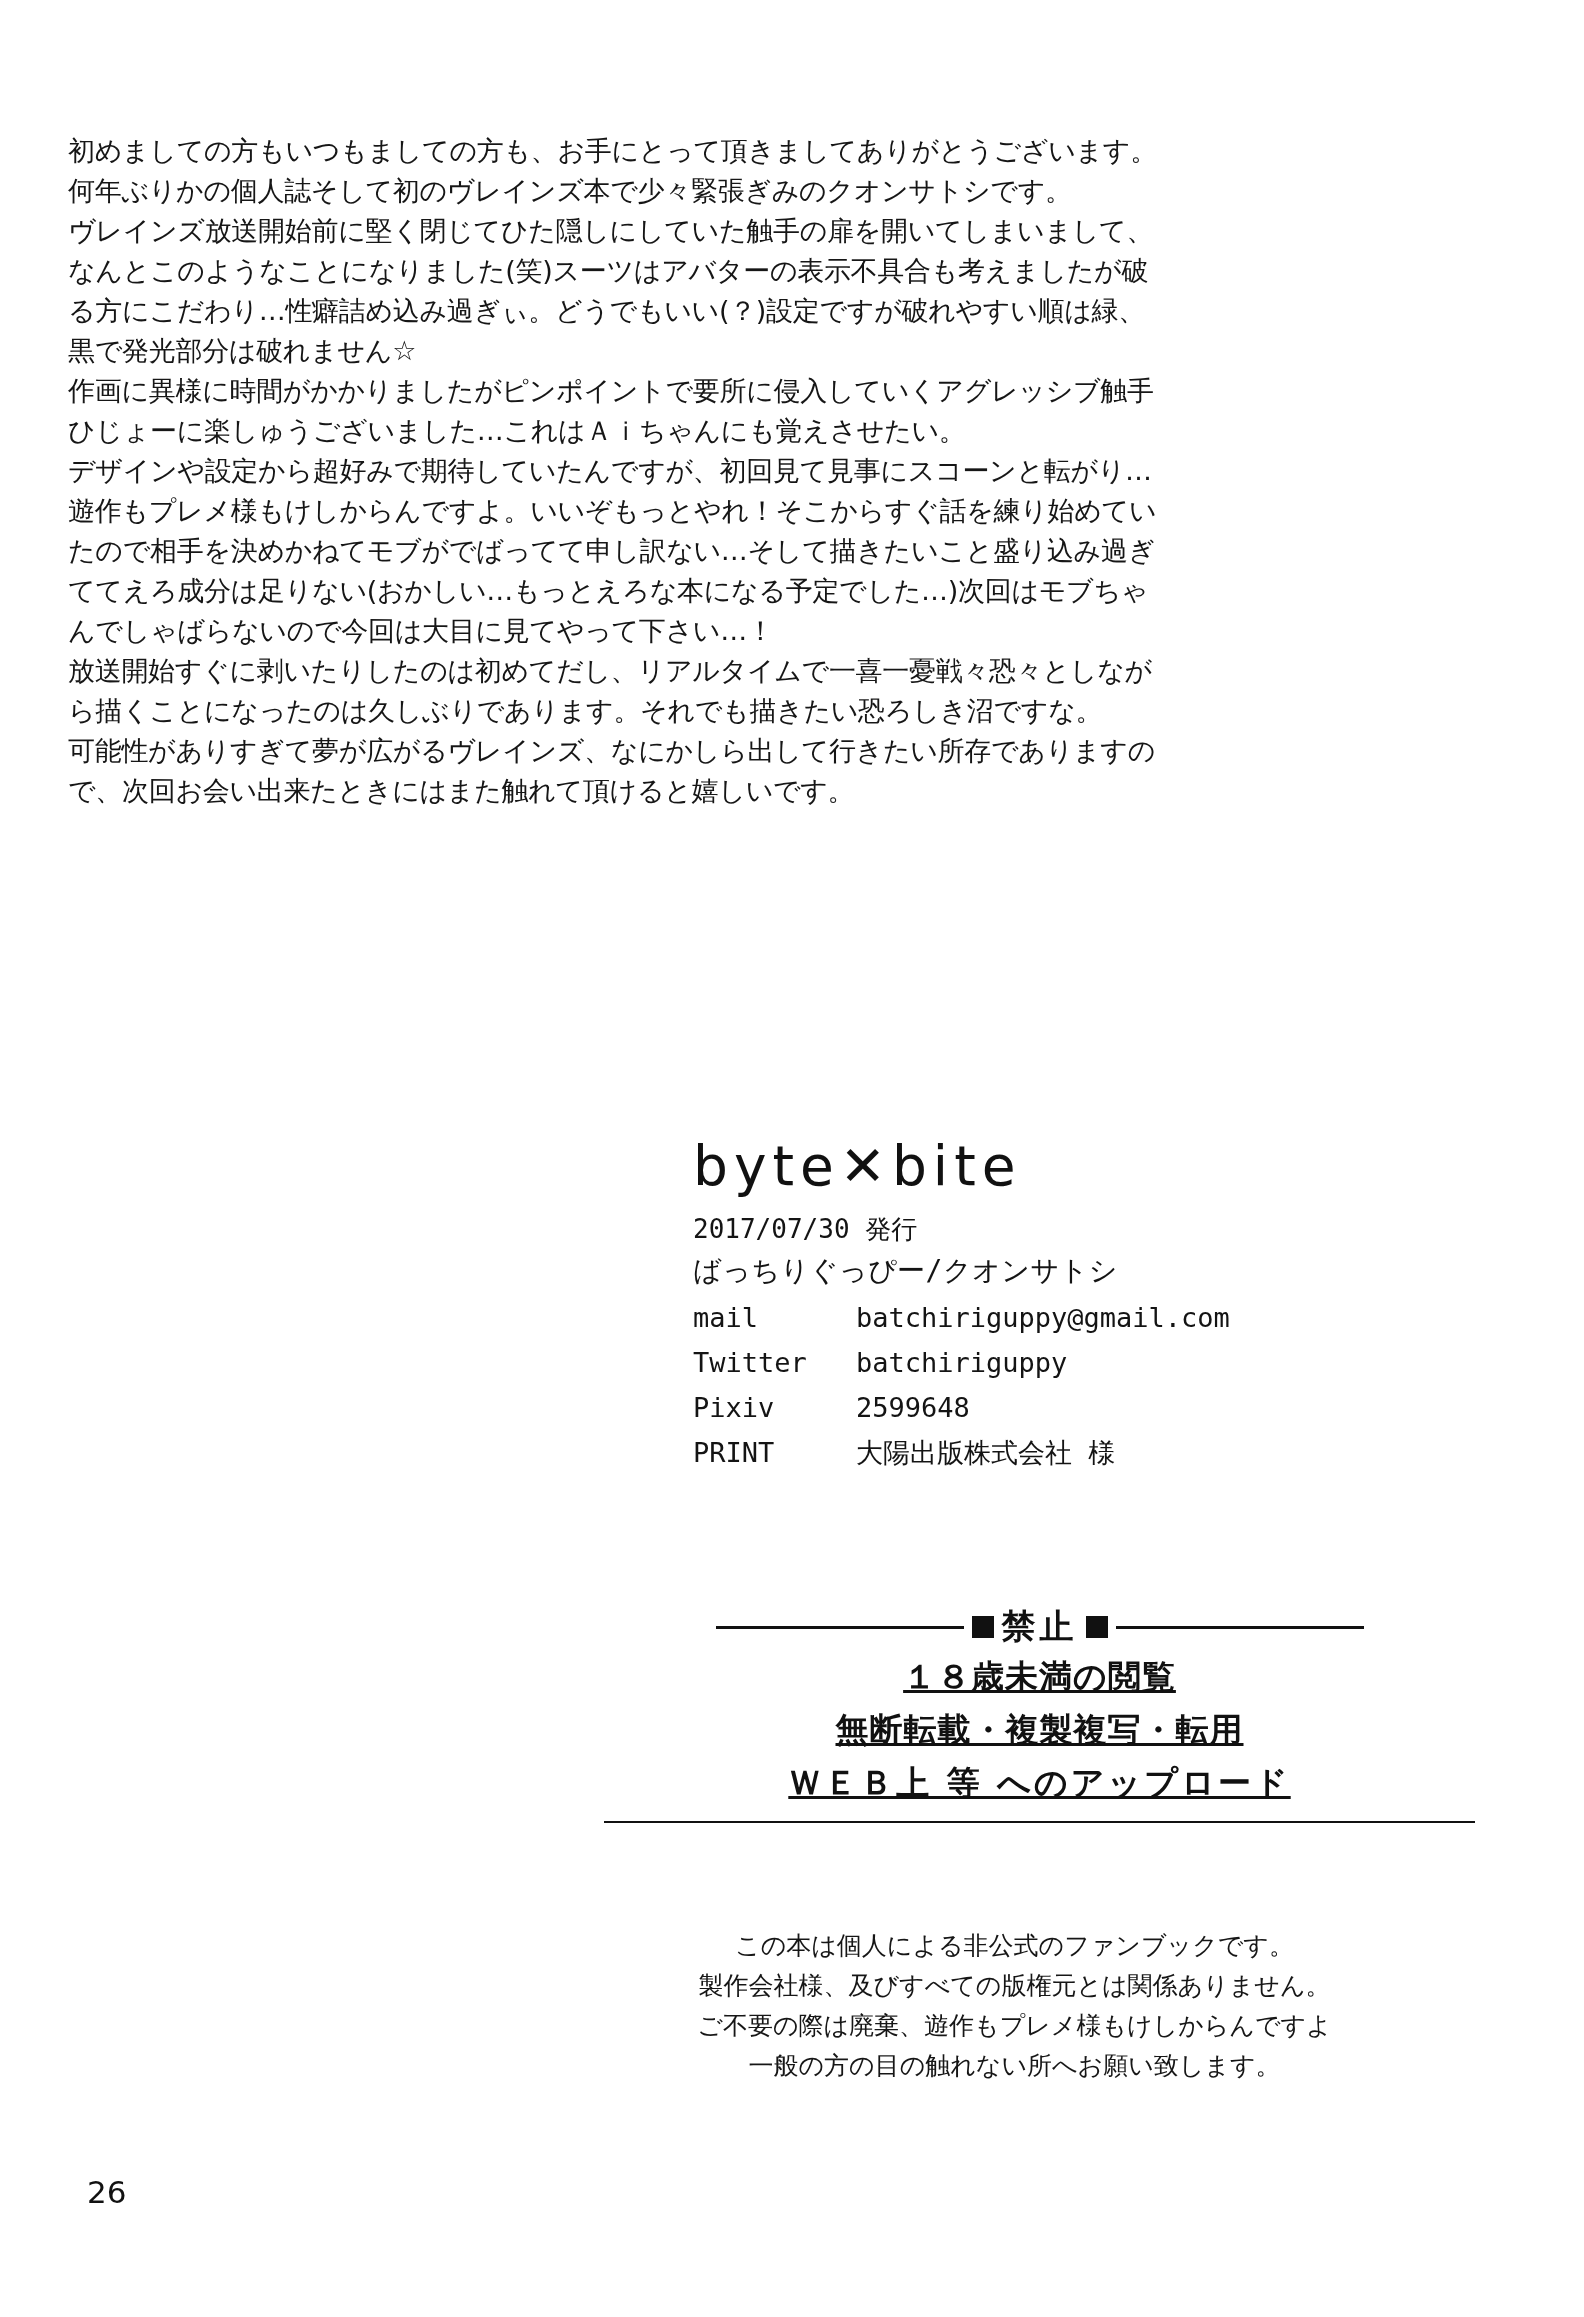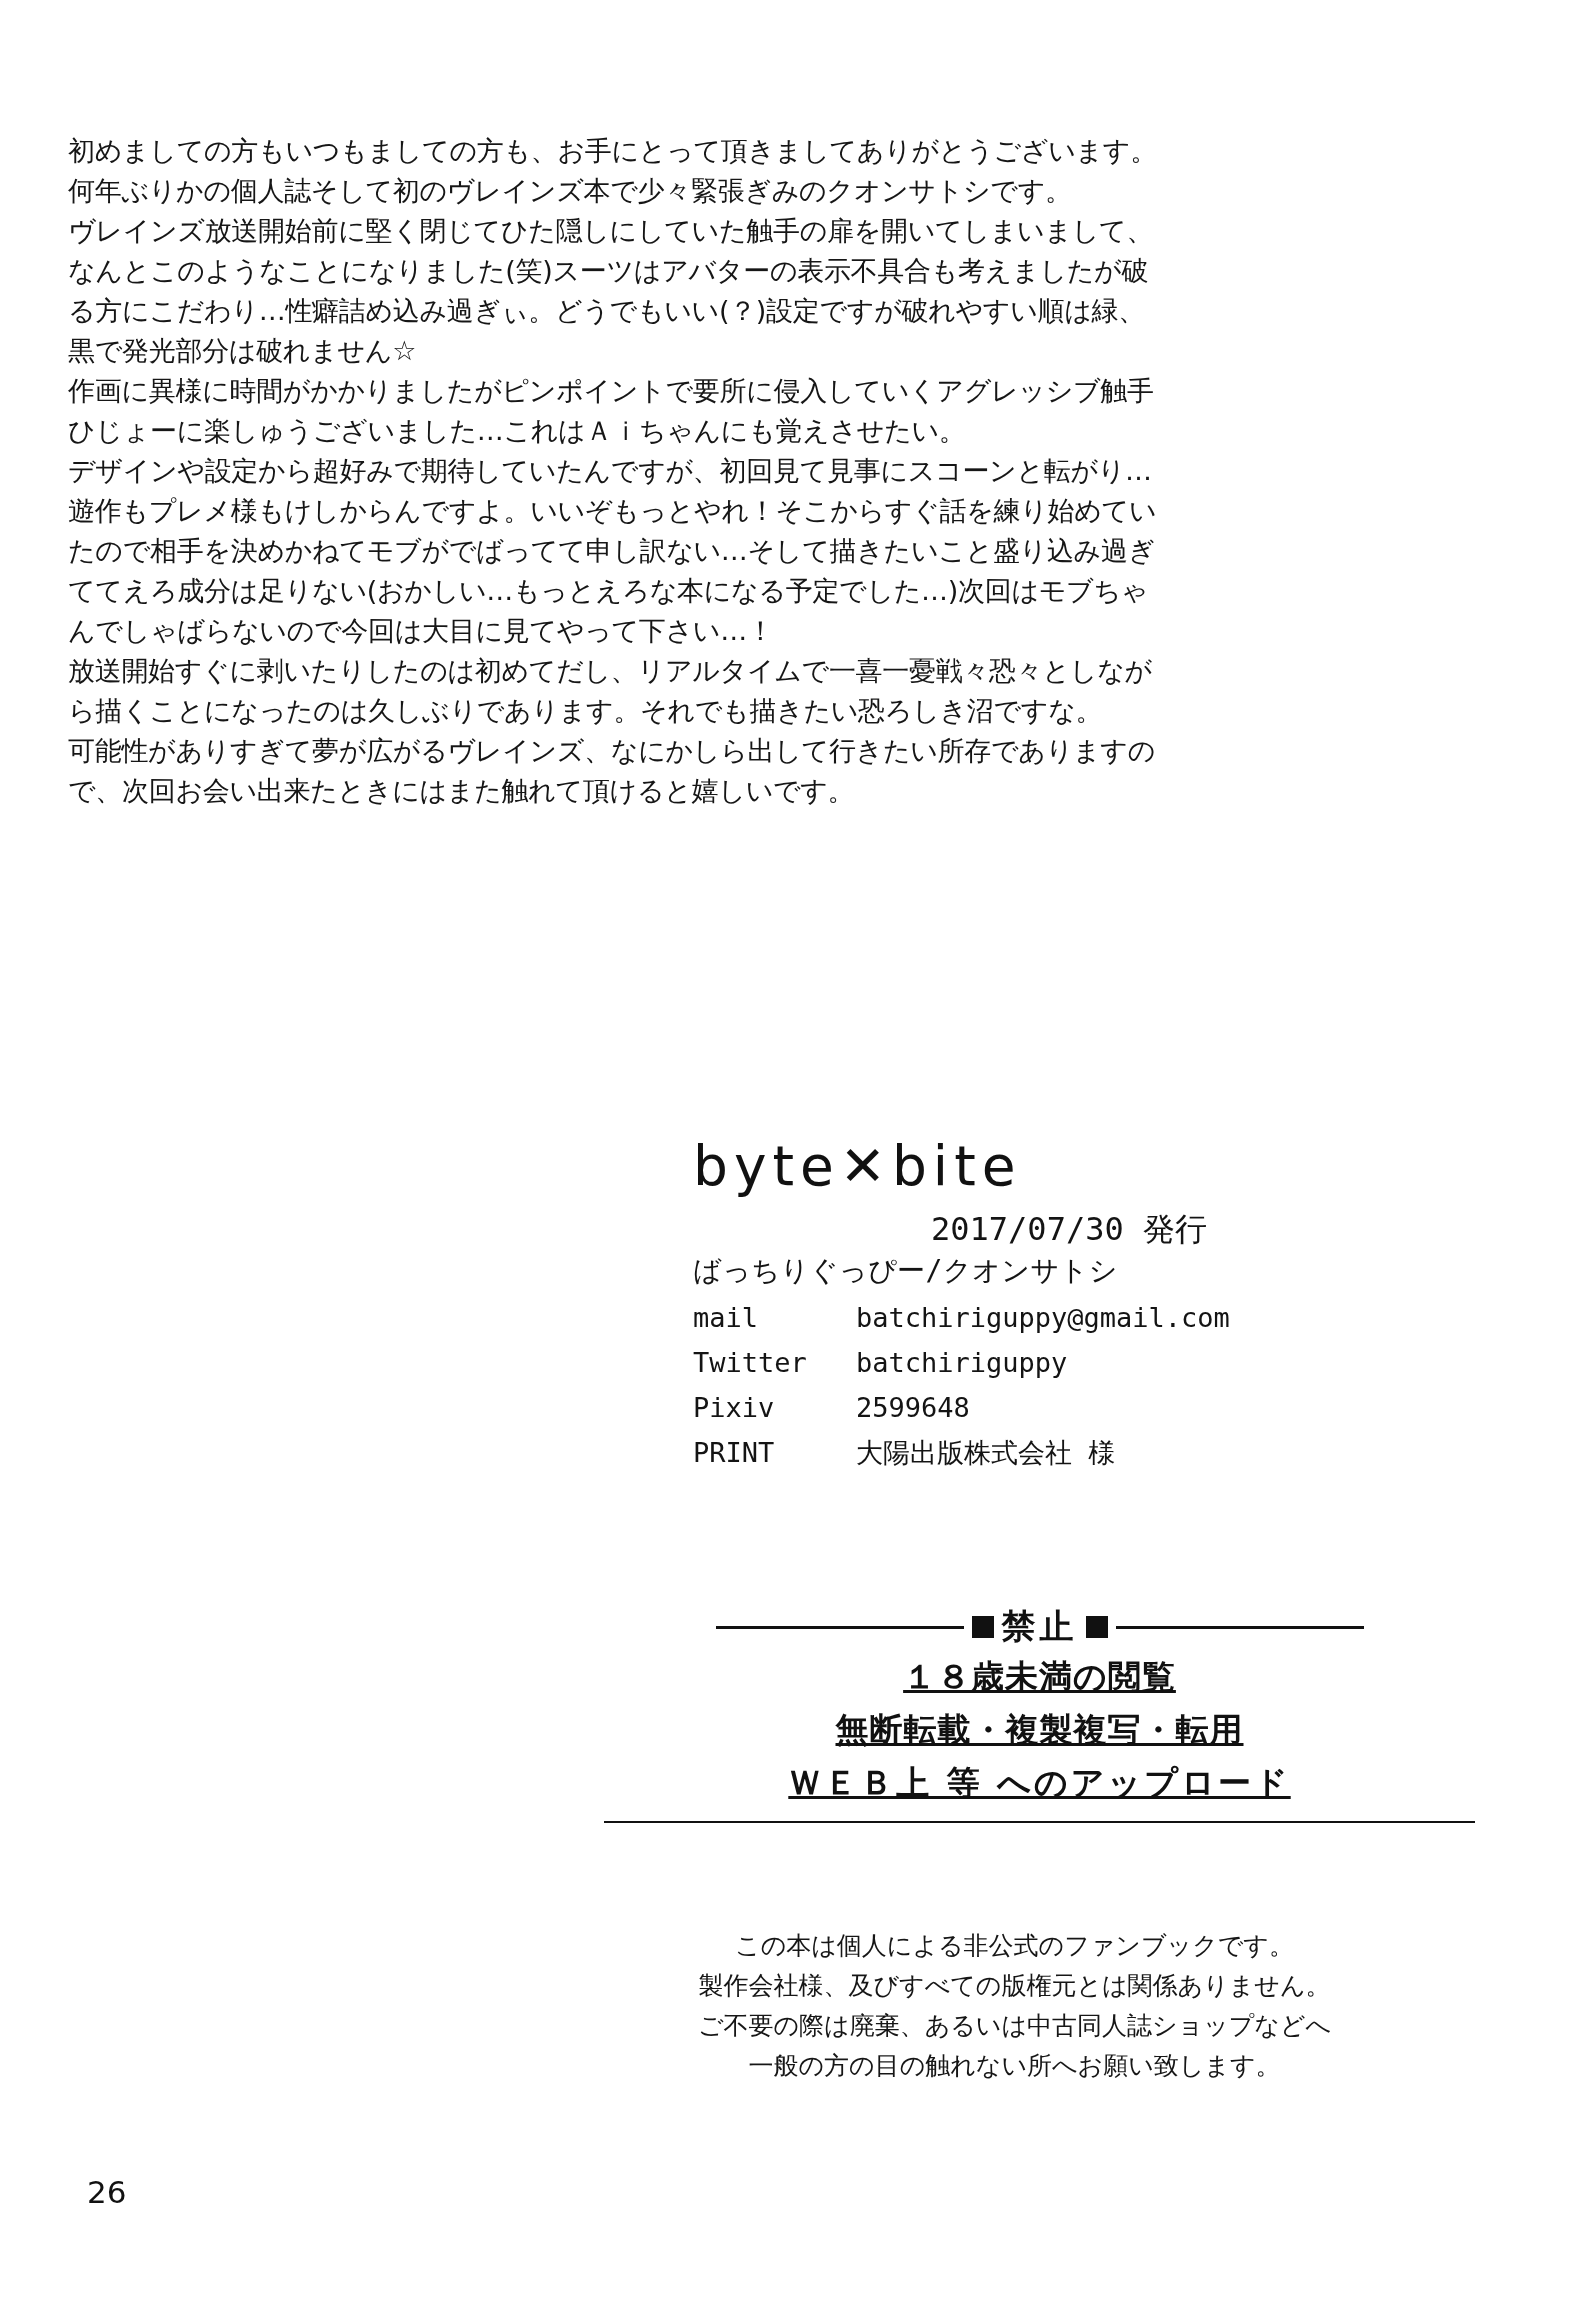--- a/index.html
+++ b/index.html
@@ -44,25 +44,24 @@
   #colophon .logo {
     font-family: "DejaVu Sans", sans-serif;
     font-size: 55px;
     letter-spacing: 6px;
     font-weight: 400;
     color: #111;
     margin-bottom: 10px;
   }
   #colophon .pubdate {
     font-family: "DejaVu Sans Mono", monospace;
-    font-size: 32px;
+    font-size: 26px;
     letter-spacing: 0px;
     color: #141414;
     line-height: 42px;
-    text-align: center;
   }
   #colophon .circle {
     font-family: "DejaVu Sans Mono", monospace;
     font-size: 28px;
     color: #141414;
     line-height: 42px;
     letter-spacing: 0.5px;
   }
   #colophon table {
     border-collapse: collapse;
@@ -211,18 +210,18 @@
   </div>
   <div class="line">１８歳未満の閲覧</div>
   <div class="line">無断転載・複製複写・転用</div>
   <div class="line sp">ＷＥＢ上 等 へのアップロード</div>
   <div class="bottom-rule"></div>
 </section>
 
 <section id="disclaimer">
   <div>この本は個人による非公式のファンブックです。</div>
   <div>製作会社様、及びすべての版権元とは関係ありません。</div>
-  <div>ご不要の際は廃棄、あるいは中古同人誌ショップなどへ</div>
+  <div>ご不要の際は廃棄、遊作もプレメ様もけしからんですよ</div>
   <div>一般の方の目の触れない所へお願い致します。</div>
 </section>
 
 <div id="pageno">26</div>
 
 
 </body></html>

